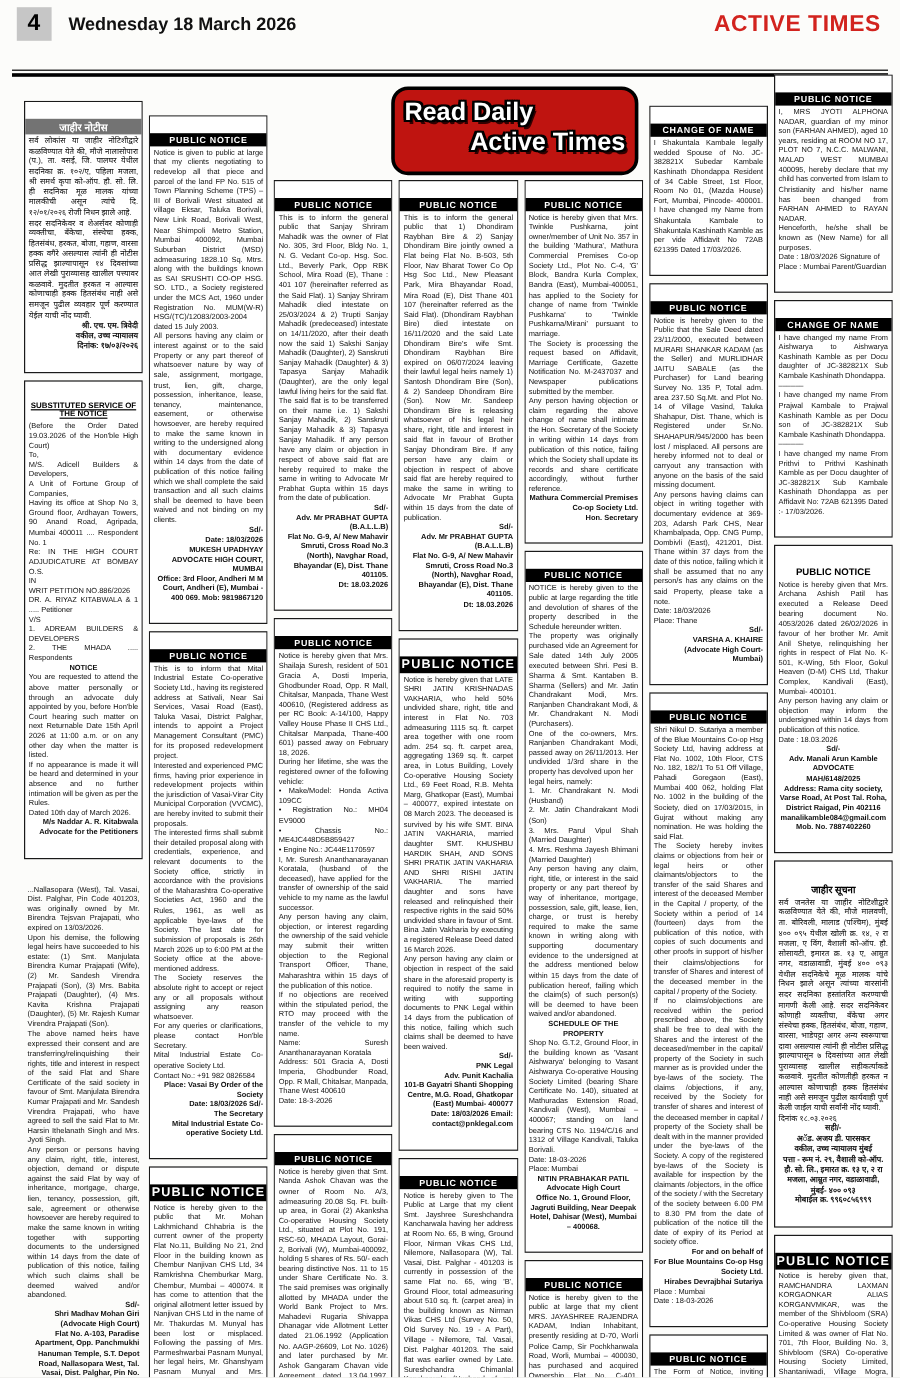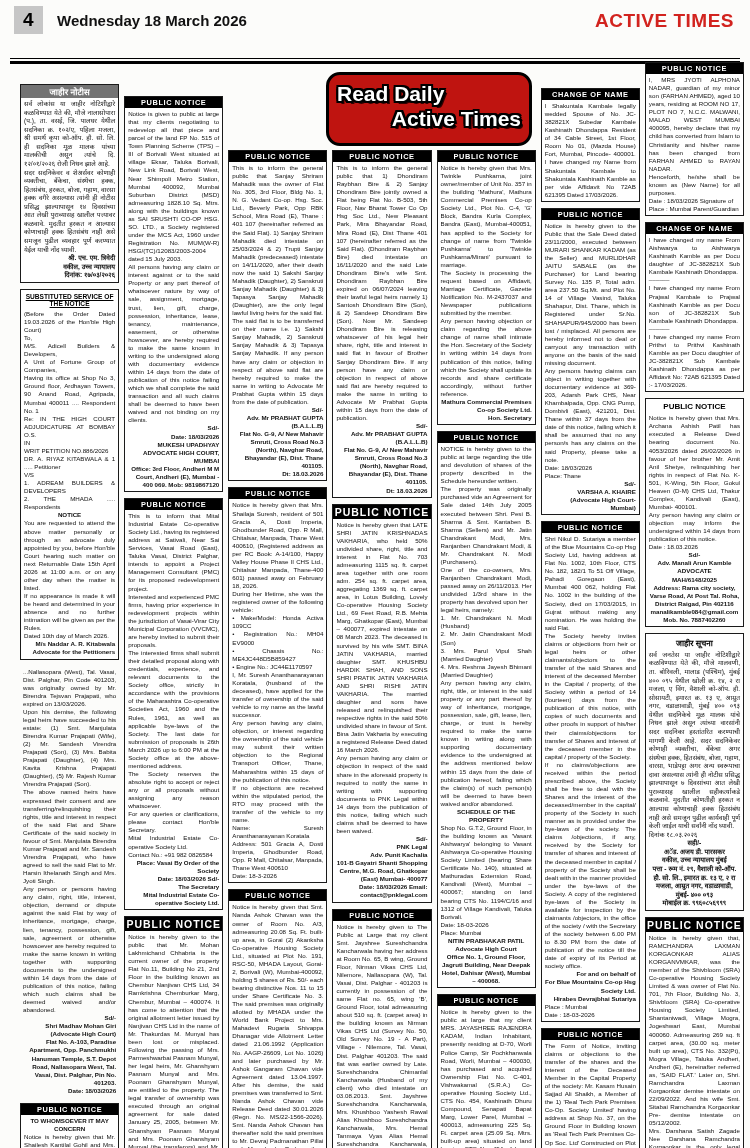--- a/index.html
+++ b/index.html
@@ -16,21 +16,21 @@
   
   #banner{position:absolute;left:316px;top:72px;width:206px;height:74px;border-radius:14px;
           border:3px solid #000;box-sizing:border-box;padding:4px 8px;z-index:5;}
   #banner .l1,#banner .l2{font-weight:bold;font-size:21px;color:#fff;line-height:1.4;
       text-shadow:-2px 0 #000,2px 0 #000,0 -2px #000,0 2px #000,2px 2px #000,-2px 2px #000,2px -2px #000,-2px -2px #000,3px 3px 0 #300;}
   #banner .l2{text-align:right;margin-top:-4px;}
   
   #grid{position:absolute;left:20px;right:6px;top:62px;bottom:0;display:grid;
         grid-template-columns:repeat(7,1fr);gap:5px;overflow:hidden;}
   .column{overflow:hidden;min-width:0;}
-  .notice{border:1px solid #1a1a1a;margin-bottom:6px;padding:2px 3px;background:#fff;}
+  .notice{border:1px solid #1a1a1a;margin-bottom:6px;padding:16px 3px;background:#fff;}
   .notice.noframe{border:none;background:transparent;}
   .nh{text-align:center;font-weight:bold;margin:-2px -3px 2px -3px;padding:1px 0;}
   .nh.bar{background:#000;color:#fff;font-size:7.4px;letter-spacing:.6px;}
   .nh.bar-lg{background:#000;color:#fff;font-size:10.5px;letter-spacing:1px;}
   .nh.bar-dev{background:#737373;color:#fff;font-size:8.5px;}
   .nh.plain{color:#000;font-size:8px;margin-top:0;}
   .nh.underline{color:#000;font-size:6.6px;text-decoration:underline;margin-top:0;}
   .part{font-size:6.2px;line-height:1.3;}
   .part.pre{white-space:pre-line;text-align:justify;}
   .part.center-bold{white-space:pre-line;text-align:center;font-weight:bold;}

